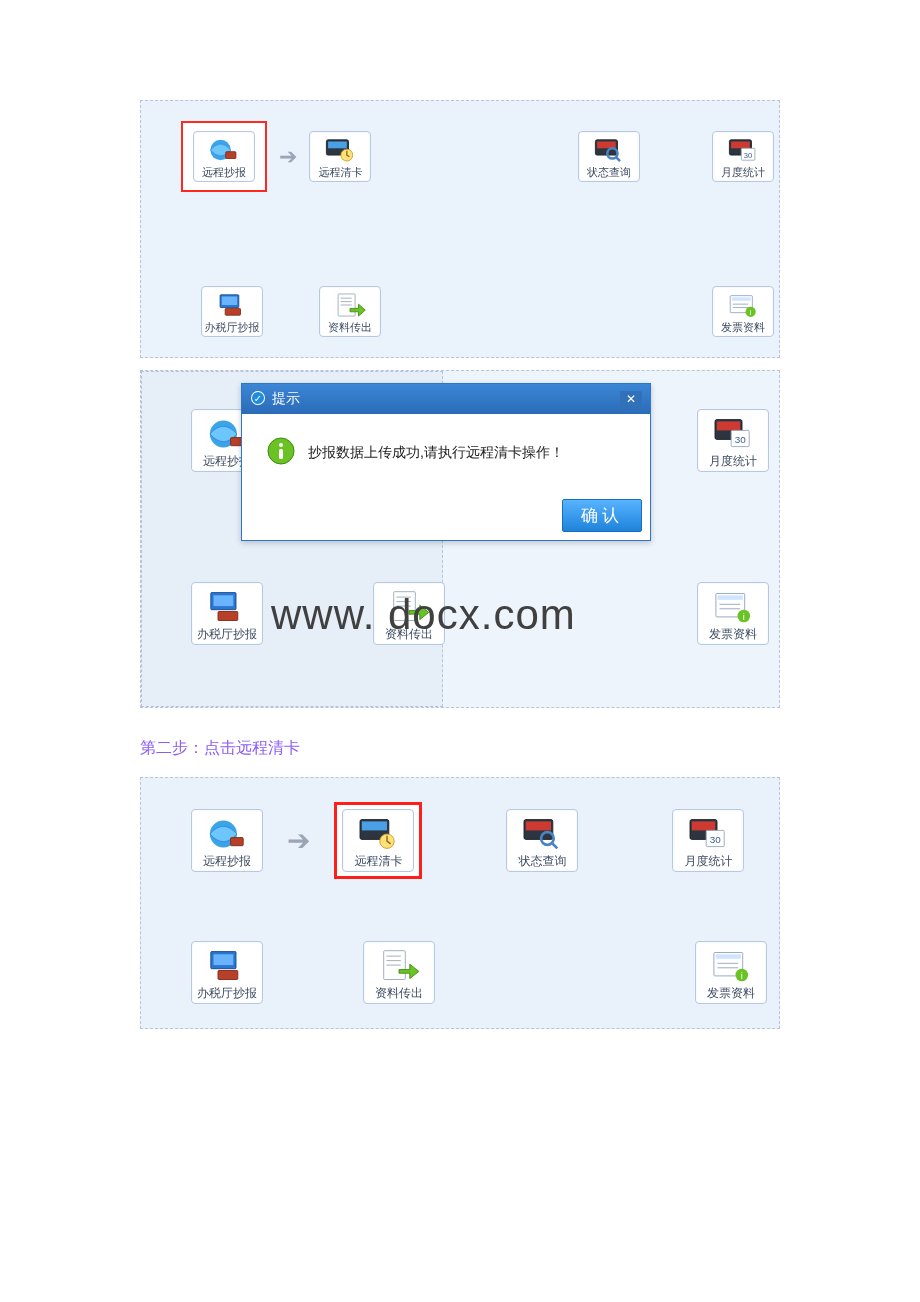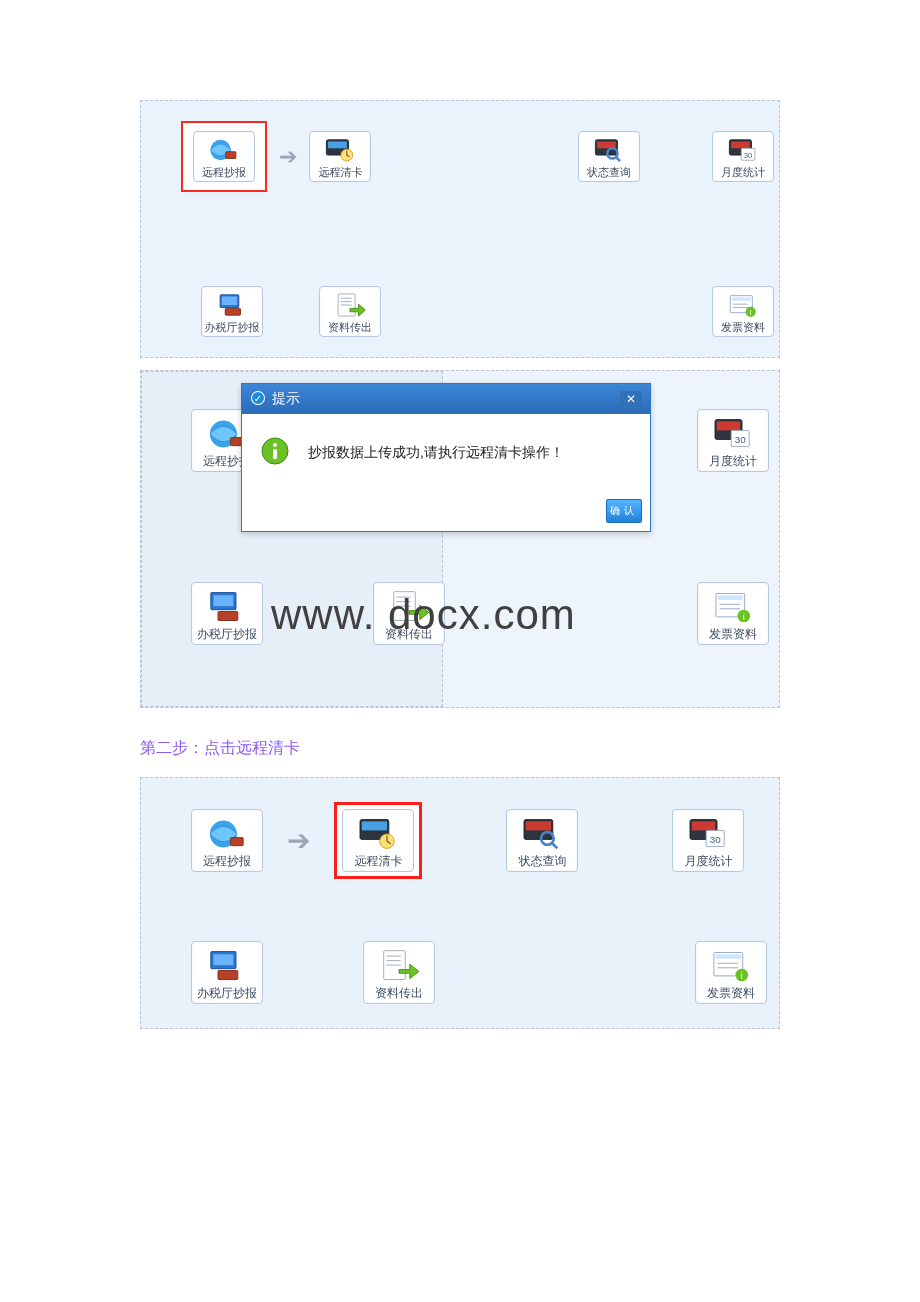--- a/index.html
+++ b/index.html
@@ -124,35 +124,35 @@
     width: 22px; height: 16px;
     background: #3071b8;
     color: #fff;
     font-size: 12px;
     display: flex; align-items: center; justify-content: center;
     border-radius: 2px;
   }
   .dialog-body {
     display: flex;
     align-items: center;
-    gap: 18px;
-    padding: 22px 18px 28px 18px;
+    gap: 12px;
+    padding: 22px 18px 28px 24px;
     font-size: 14px;
     color: #222;
   }
   .dialog-footer {
     display: flex; justify-content: flex-end;
     padding: 2px 8px 8px 8px;
   }
   .btn-confirm {
     background: linear-gradient(#57b3ff, #1f83da);
     border: 1px solid #1b6fb8;
     color: #fff;
-    font-size: 10px;
-    padding: 4px 3px;
+    font-size: 17px;
+    padding: 4px 18px;
     border-radius: 2px;
     letter-spacing: 4px;
   }
 
   .body-text {
     font-size: 16px;
     color: #8b5cf6;
     margin: 26px 0 18px 0;
   }
 

